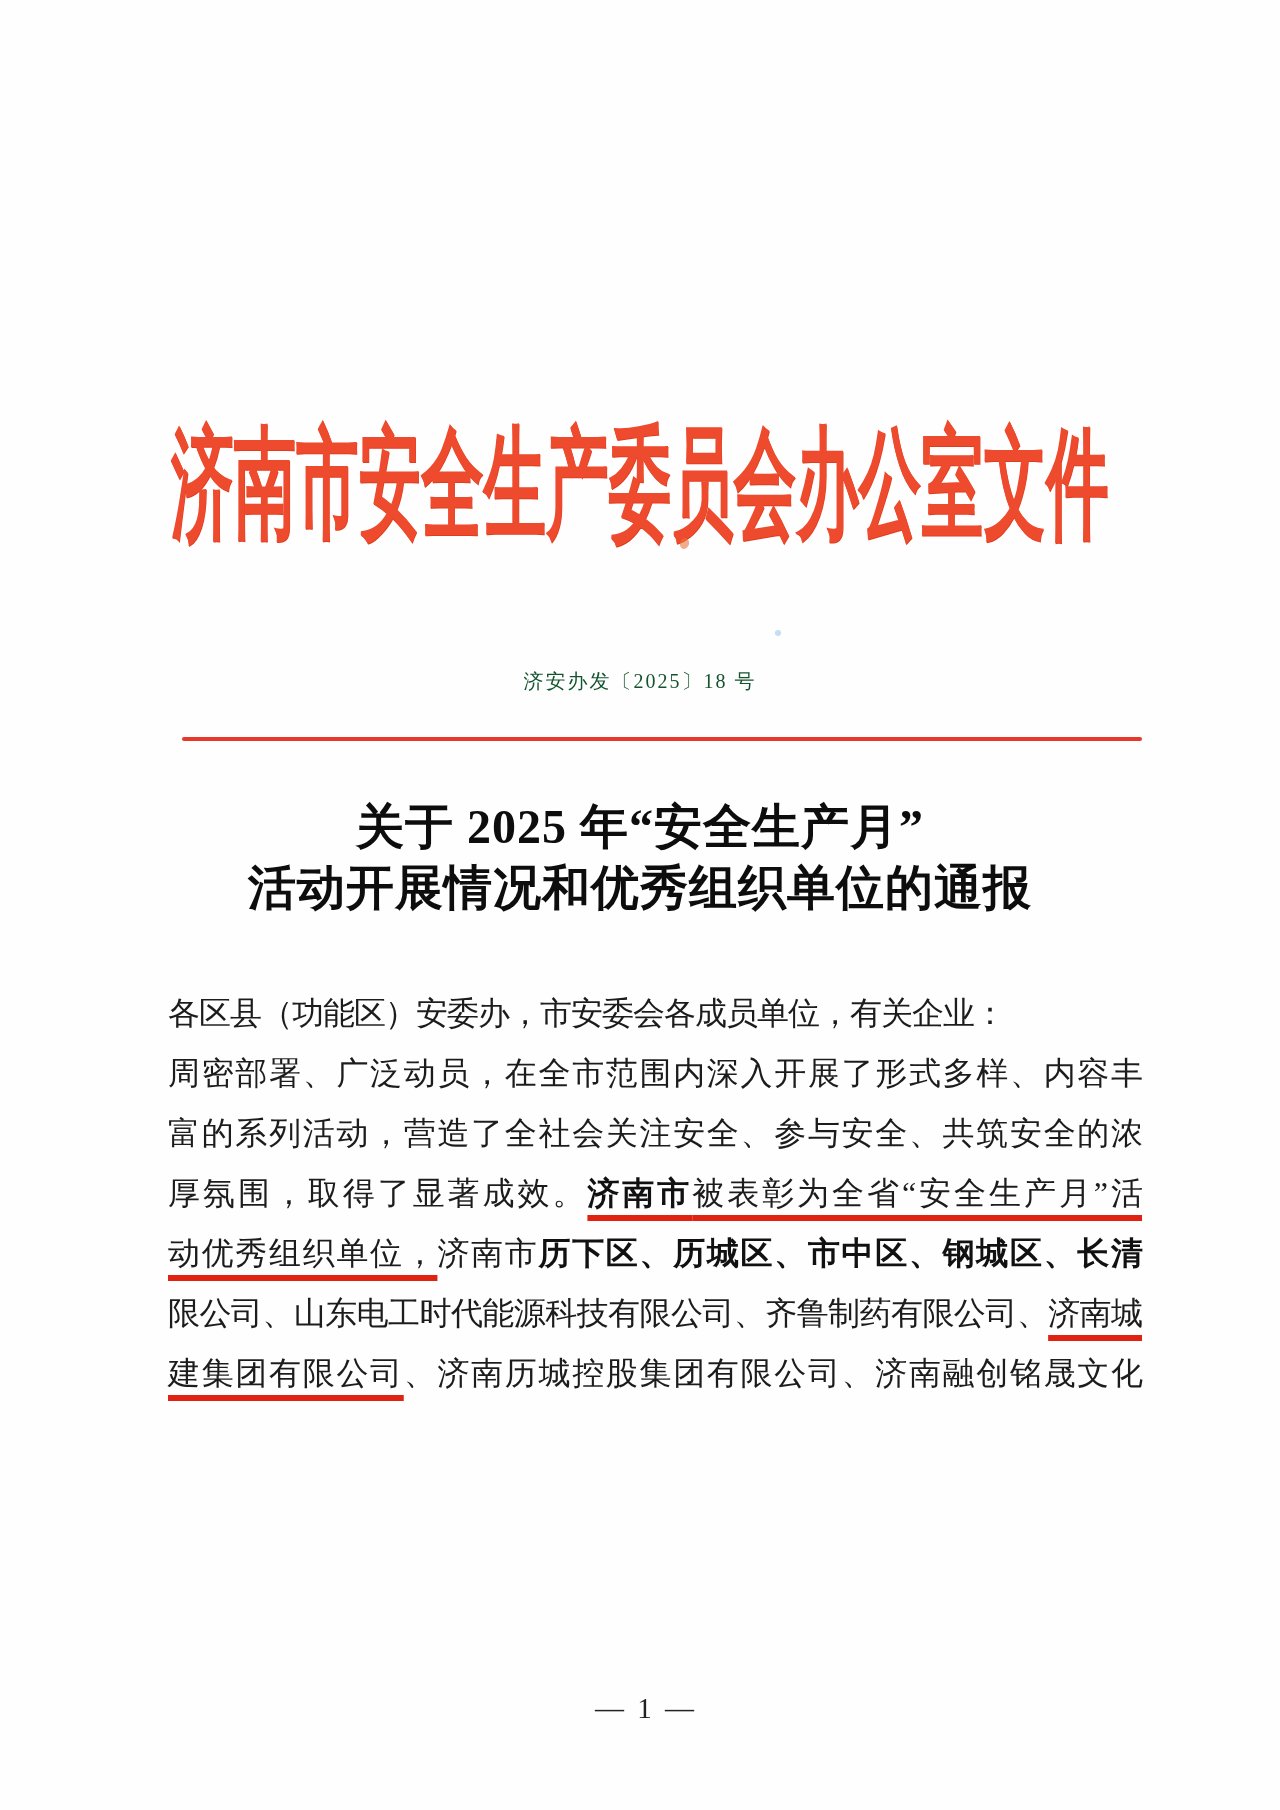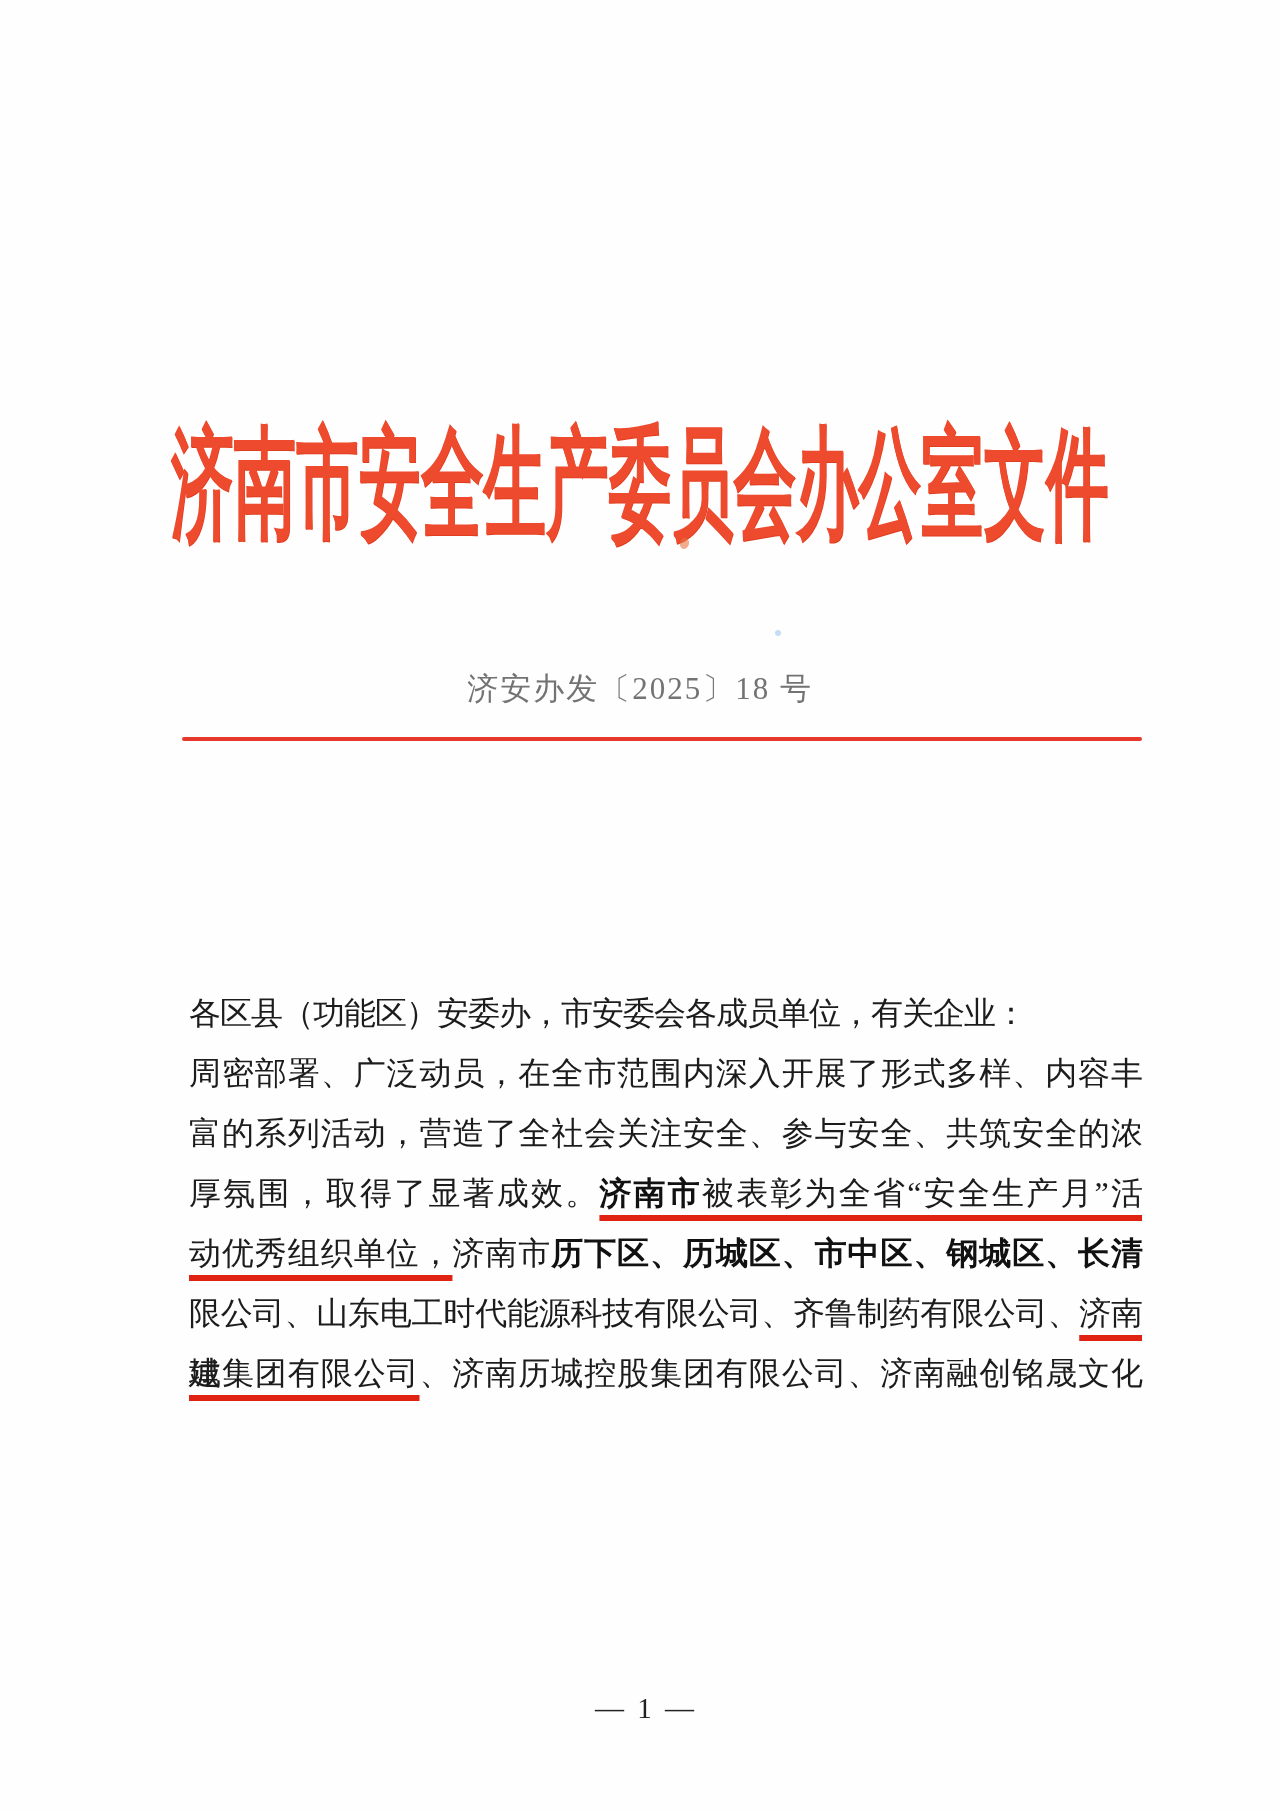--- a/index.html
+++ b/index.html
@@ -10,39 +10,39 @@
   
   #letterhead{
     position:absolute;top:402px;left:0;width:1280px;text-align:center;
     font-size:62px;font-weight:700;letter-spacing:0.5px;color:#ee4b2e;
     transform:scaleY(1.95);transform-origin:center top;white-space:nowrap;
     text-shadow:0.5px 0.5px 0 #e03c1e;
   }
   
   #docnum{
     position:absolute;top:668px;left:0;width:1280px;text-align:center;
-    font-size:31px;color:#737373;letter-spacing:2px;white-space:nowrap;
+    font-size:20px;color:#14532d;letter-spacing:2px;white-space:nowrap;
   }
   
   #divider{
     position:absolute;top:737px;left:182px;width:960px;height:4px;
     background:#e6392b;border-radius:2px;
   }
   
   #doctitle{
     position:absolute;top:796px;left:0;width:1280px;text-align:center;
     font-size:48px;font-weight:700;color:#0d0d0d;line-height:61px;letter-spacing:1px;
   }
   
   #bodyblock{
     position:absolute;top:983px;left:168px;width:974px;
     font-size:32px;letter-spacing:-1px;color:#1c1c1c;
   }
   .bline{
-    height:60px;line-height:60px;white-space:nowrap;overflow:visible;margin-left:21px;
+    height:60px;line-height:60px;white-space:nowrap;overflow:visible;
   }
   .just{
     white-space:normal;text-align:justify;text-align-last:justify;text-justify:inter-character;
   }
   .ind{text-indent:64px;}
   .b{font-weight:700;color:#111;}
   .u{
     text-decoration:underline;
     text-decoration-color:#df2212;
     text-decoration-thickness:6px;
@@ -71,20 +71,24 @@
 
   <div id="letterhead">济南市安全生产委员会办公室文件</div>
 
   <div class="speck1"></div>
   <div class="speck2"></div>
 
   <div id="docnum">济安办发〔2025〕18 号</div>
 
   <div id="divider"></div>
 
+  <div id="doctitle">
+    <div>关于 2025 年“安全生产月”</div>
+    <div>活动开展情况和优秀组织单位的通报</div>
+  </div>
 
   <div id="bodyblock">
 
     <div class="bline">
       <span>各区县（功能区）安委办，市安委会各成员单位，有关企业：</span>
     </div>
 
 
 
     <div class="bline just">

